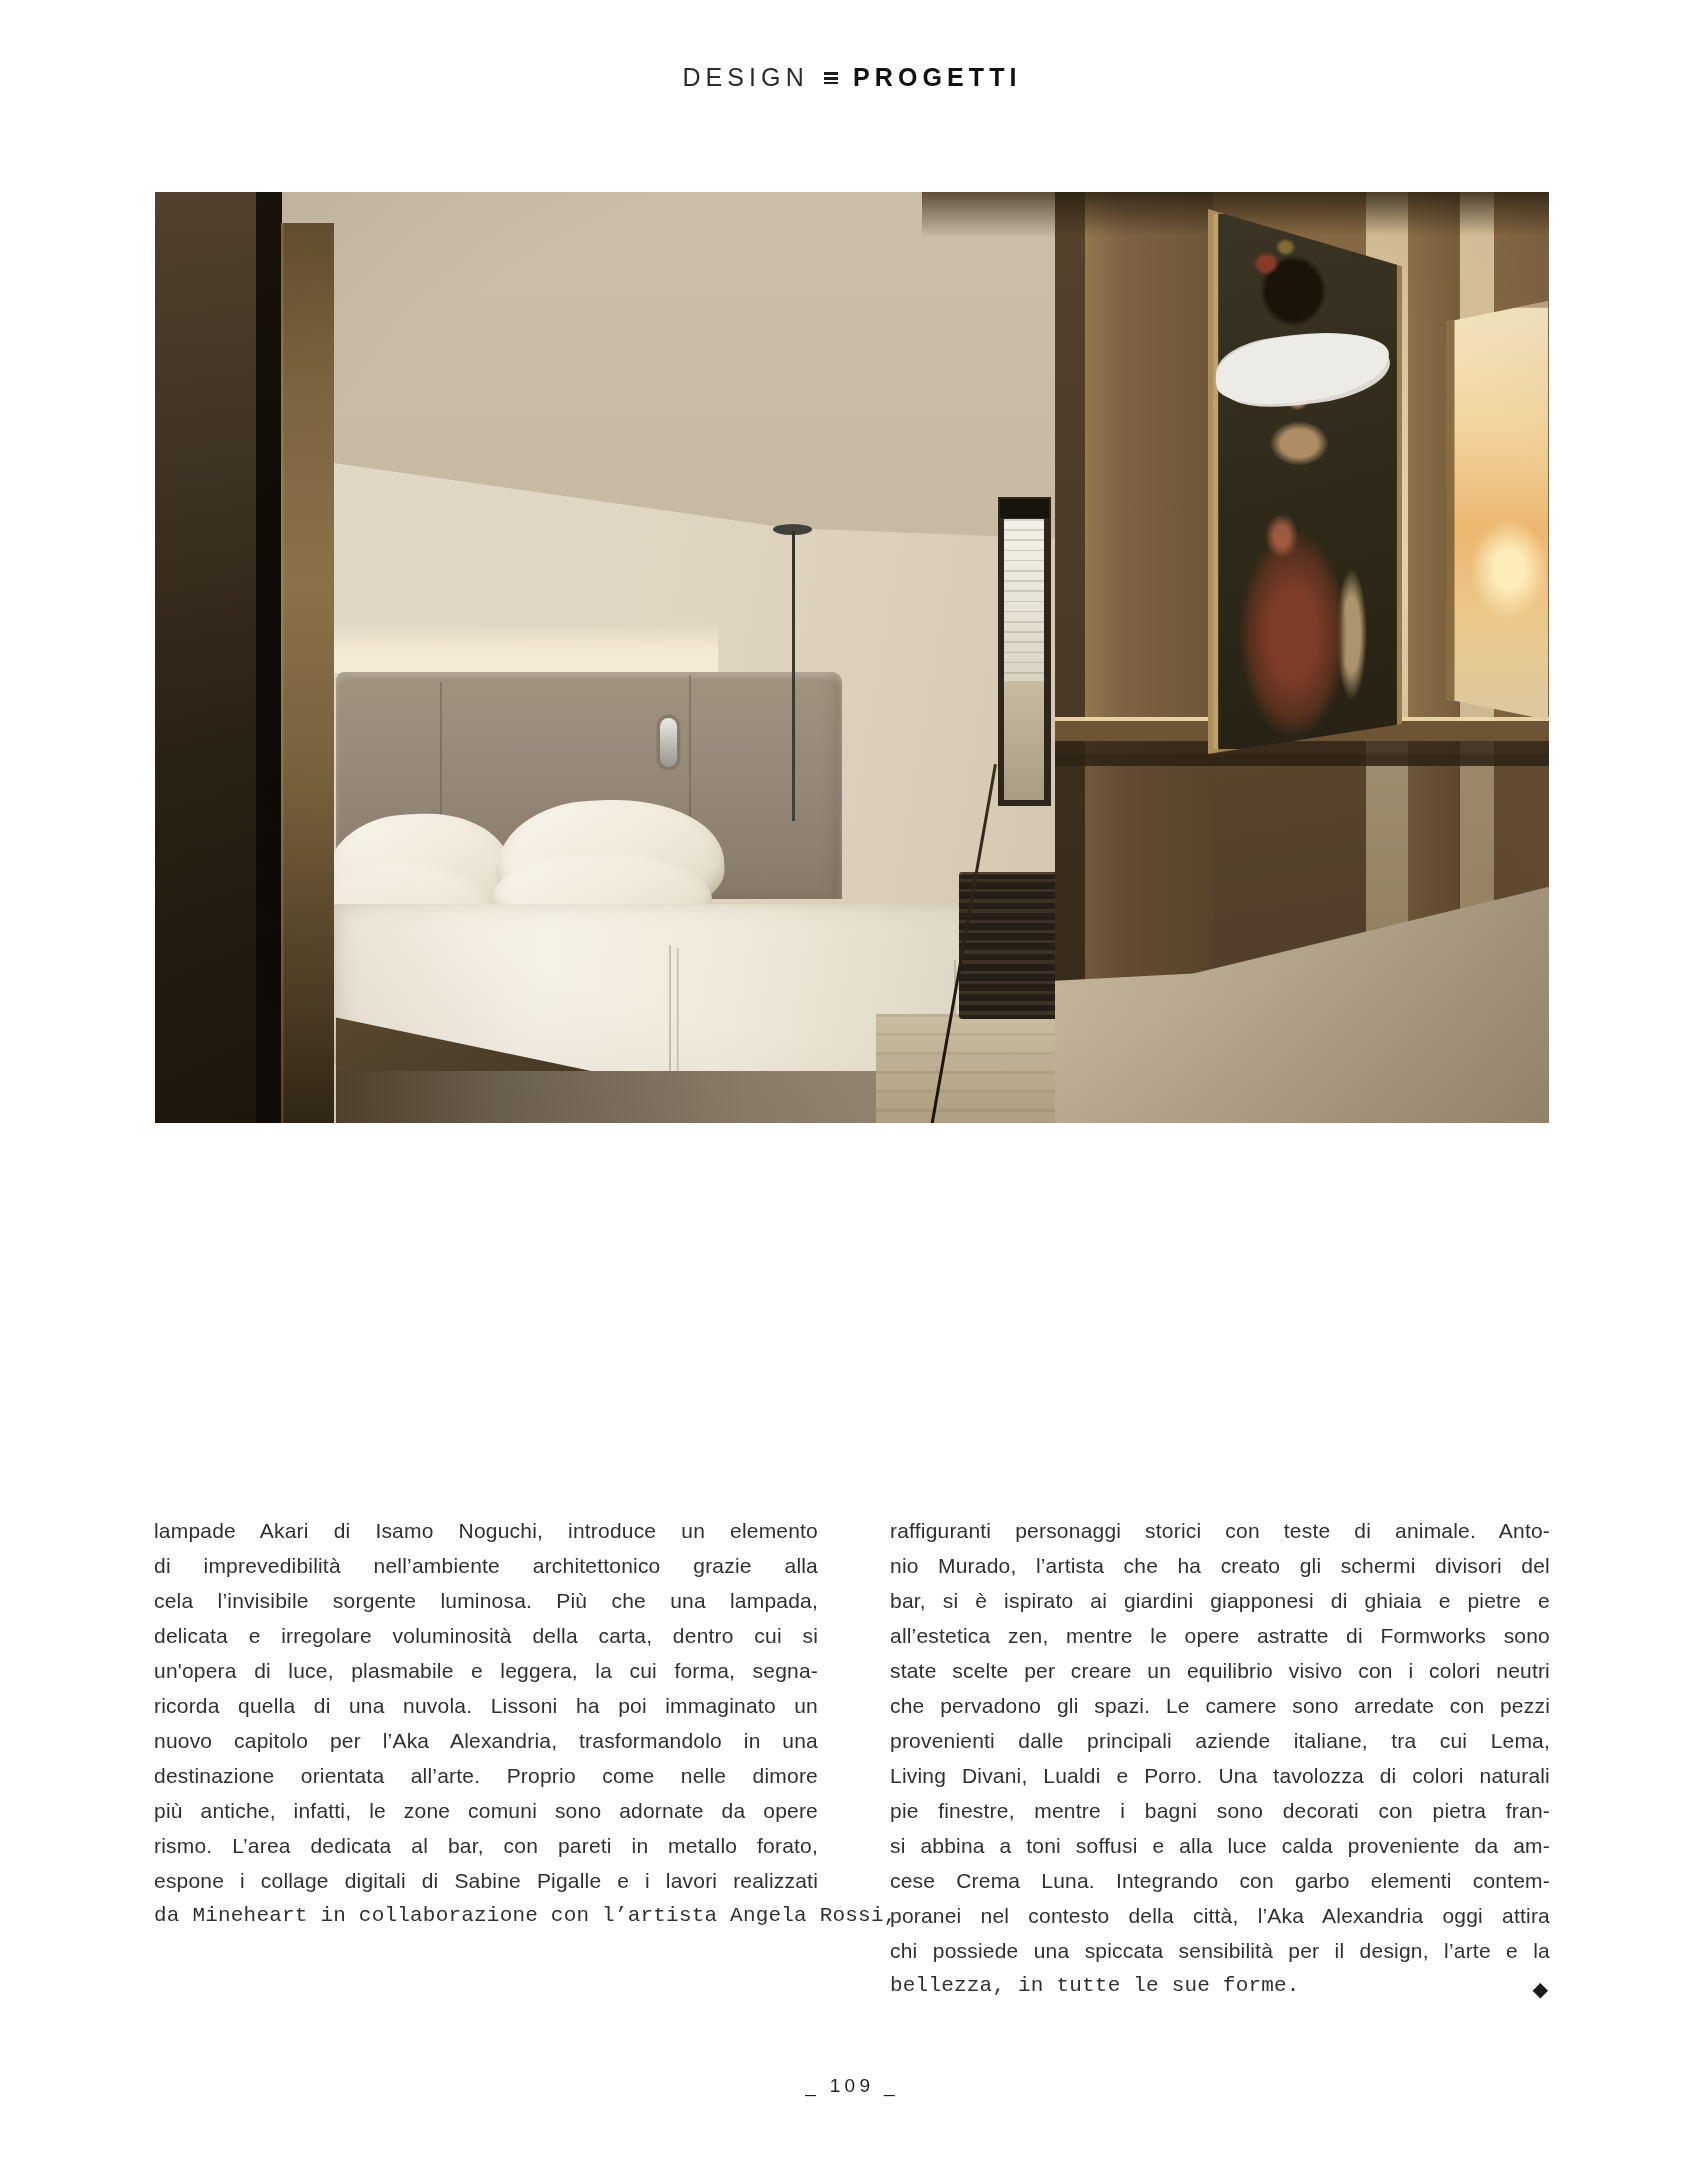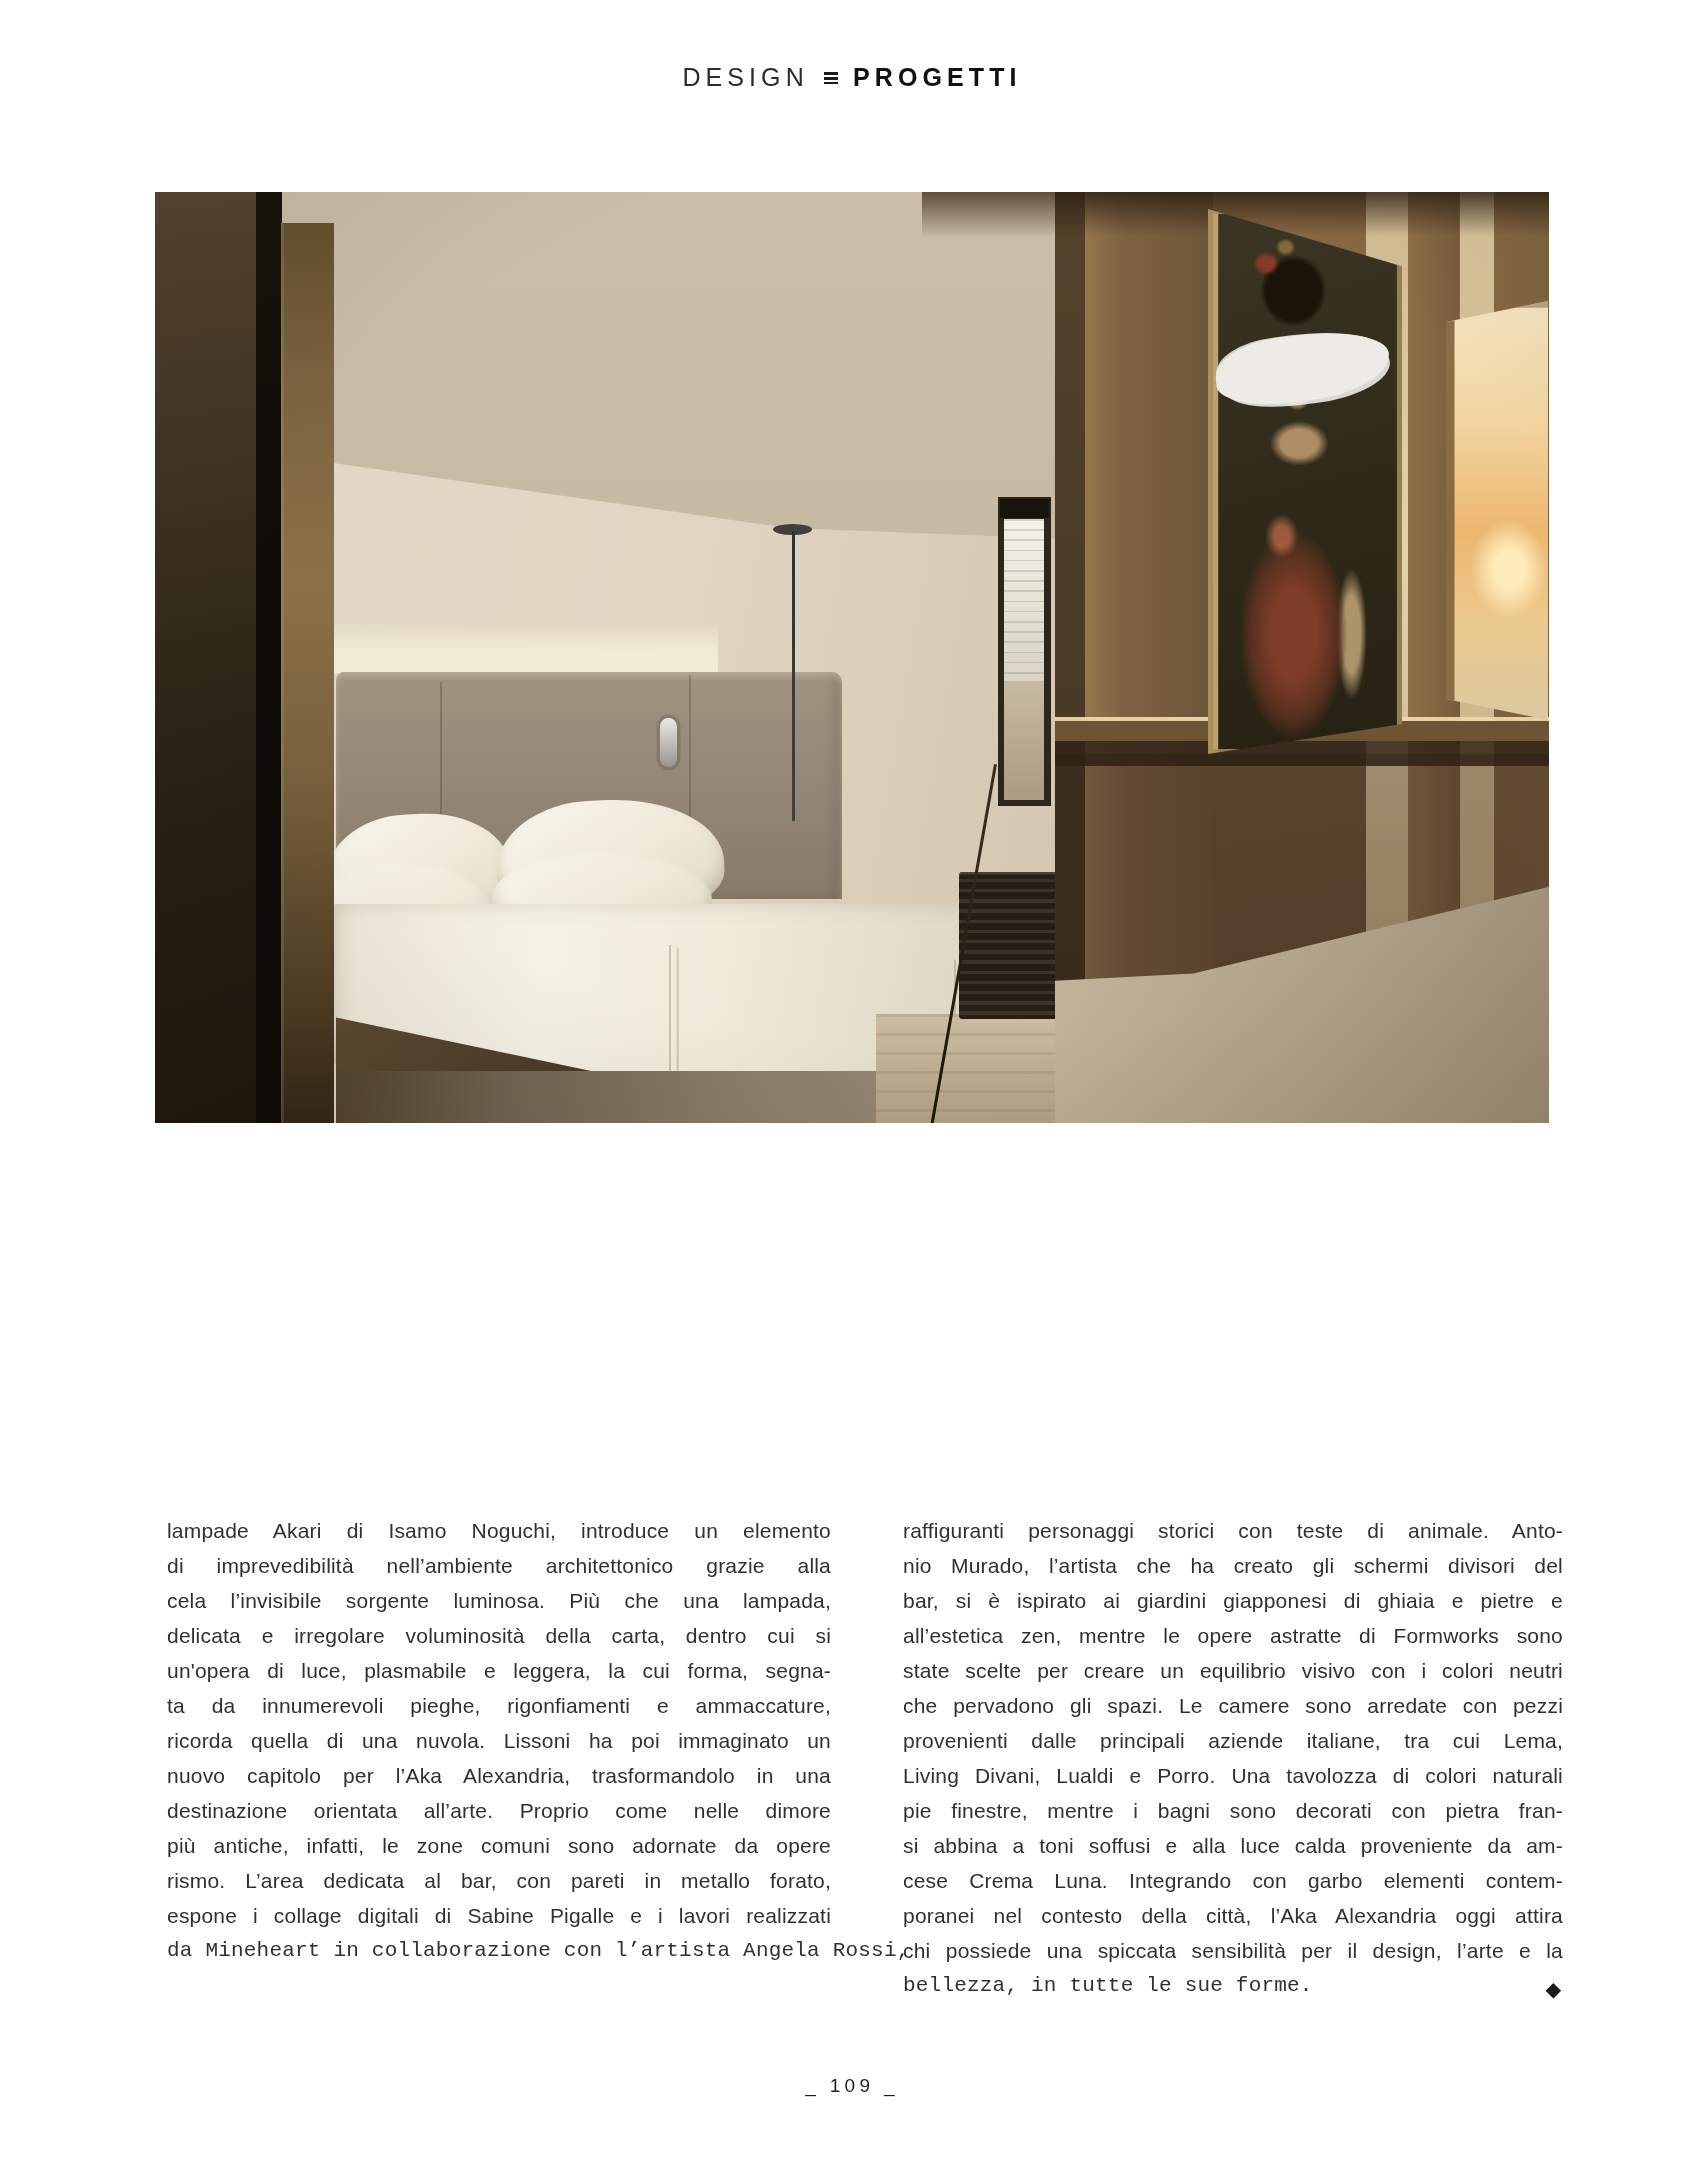--- a/index.html
+++ b/index.html
@@ -115,21 +115,21 @@
   .wardrobe{left:0;top:0;width:102px;height:931px;
            background:linear-gradient(170deg,#544330 0%,#3f3322 30%,#2a2115 60%,#191309 100%);}
   .door-gap{left:101px;top:0;width:25.6px;height:931px;background:linear-gradient(180deg,#14100a,#090705);}
   .pillar{left:126px;top:31px;width:53px;height:900px;
            background:linear-gradient(180deg,#63502f 0%,#7c6440 18%,#8b7149 40%,#77603c 62%,#4a3a22 88%,#2e2414 100%);
            box-shadow:inset 2.6px 0 0 rgba(200,170,120,.25);}
   .vignette{inset:0;background:radial-gradient(ellipse at 55% 45%,rgba(0,0,0,0) 60%,rgba(60,45,25,.14) 100%);}
 
   
   .columns{position:absolute;left:154px;top:1513px;width:1396px;display:flex;gap:72px;
-           color:#303030;font-size:21px;line-height:35px;letter-spacing:0.2px;margin-left:13px;}
+           color:#303030;font-size:21px;line-height:35px;letter-spacing:0.2px;}
   .col{width:664px;}
   .col.right{width:660px;position:relative;}
   .jline{height:35px;text-align:justify;text-align-last:justify;white-space:nowrap;}
   .jline.last{text-align-last:left;font-family:Liberation Mono, monospace;}
   .end-mark{position:absolute;right:1.7px;top:459px;font-size:20.4px;line-height:35px;color:#1a1a1a;}
 
   
   .folio{position:absolute;top:2075px;left:0;width:100%;text-align:center;
          font-size:19px;letter-spacing:4.3px;color:#1f1f1f;}
 </style>
@@ -201,21 +201,20 @@
     <div class="vignette"></div>
   </div>
 
   <div class="columns">
     <div class="col">
         <div class="jline">lampade Akari di Isamo Noguchi, introduce un elemento</div>
         <div class="jline">di imprevedibilità nell’ambiente architettonico grazie alla</div>
         <div class="jline">cela l’invisibile sorgente luminosa. Più che una lampada,</div>
         <div class="jline">delicata e irregolare voluminosità della carta, dentro cui si</div>
         <div class="jline">un'opera di luce, plasmabile e leggera, la cui forma, segna-</div>
-        <div class="jline">ta da innumerevoli pieghe, rigonfiamenti e ammaccature,</div>
         <div class="jline">ricorda quella di una nuvola. Lissoni ha poi immaginato un</div>
         <div class="jline">nuovo capitolo per l’Aka Alexandria, trasformandolo in una</div>
         <div class="jline">destinazione orientata all’arte. Proprio come nelle dimore</div>
         <div class="jline">più antiche, infatti, le zone comuni sono adornate da opere</div>
         <div class="jline">rismo. L’area dedicata al bar, con pareti in metallo forato,</div>
         <div class="jline">espone i collage digitali di Sabine Pigalle e i lavori realizzati</div>
         <div class="jline last">da Mineheart in collaborazione con l’artista Angela Rossi,</div>
       </div>
     <div class="col right">
       <span class="end-mark">◆</span>

